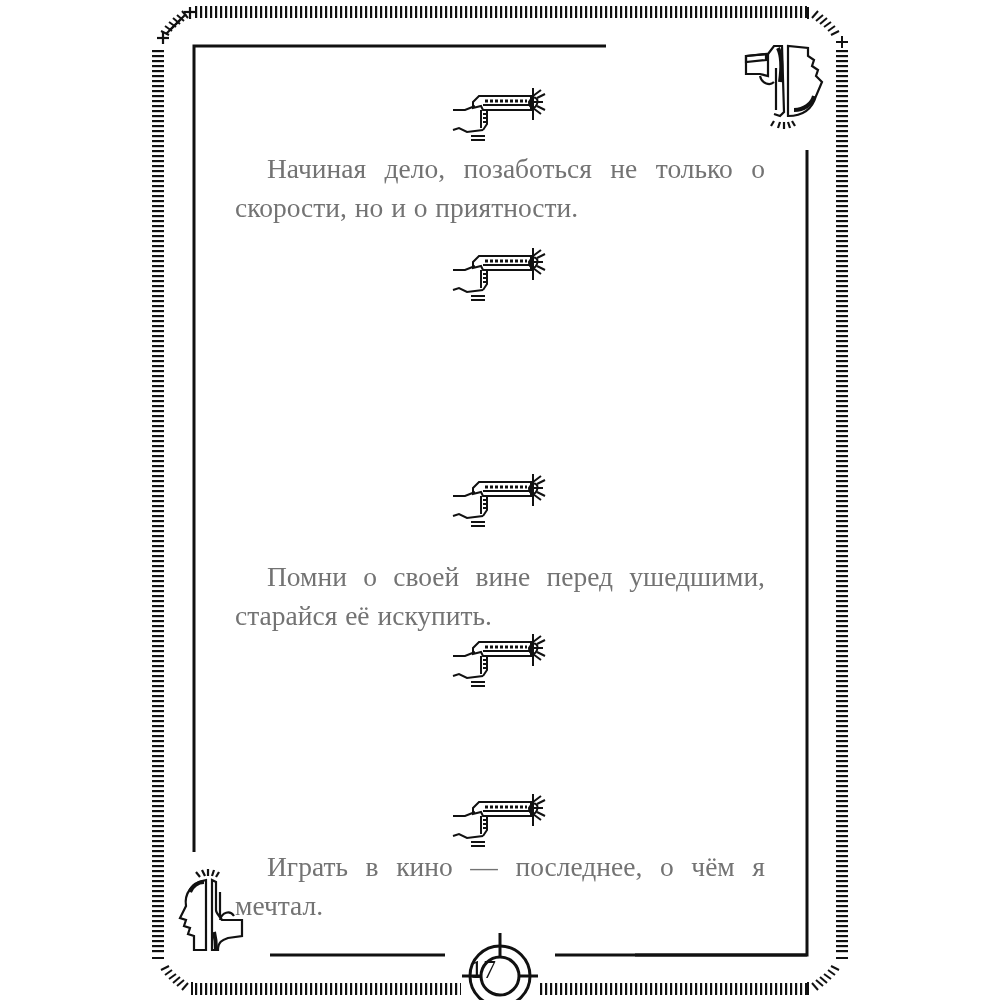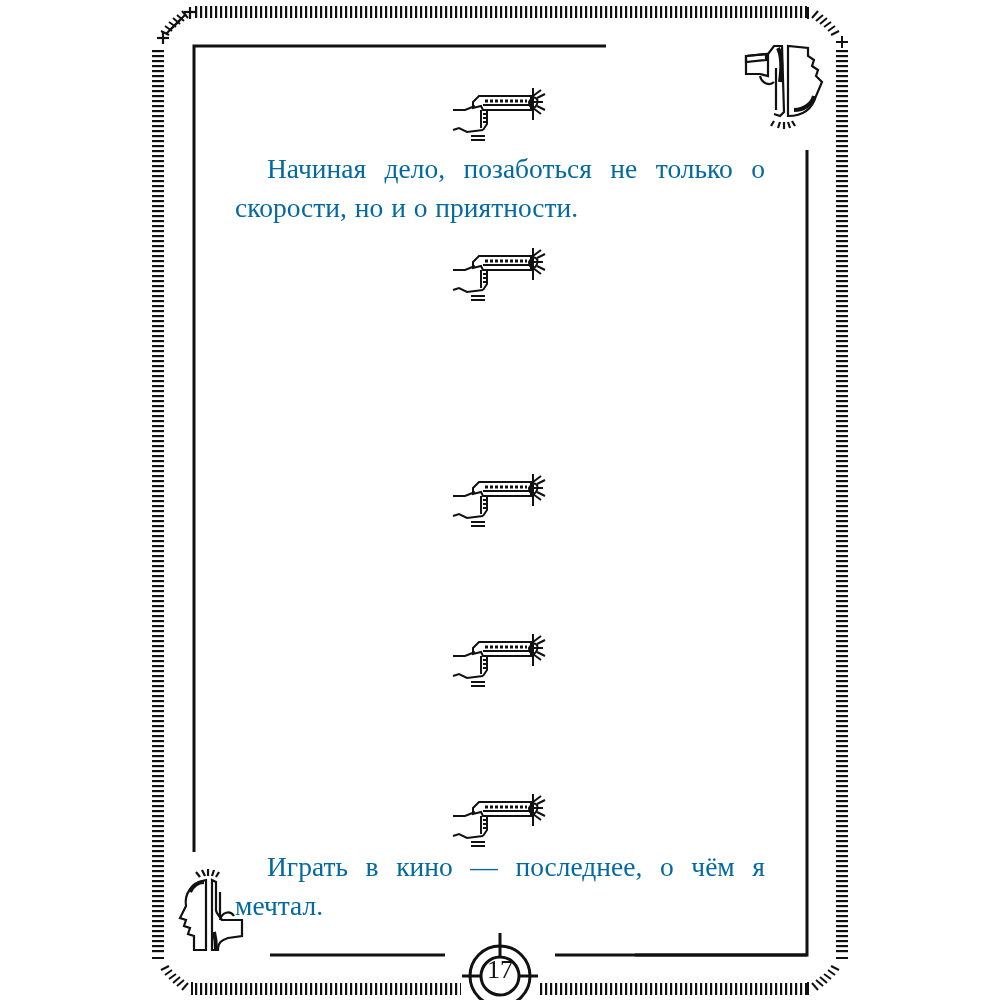--- a/index.html
+++ b/index.html
@@ -6,33 +6,33 @@
     body { width: 1000px; height: 1000px; position: relative; overflow: hidden; }
     .page { position: absolute; left: 0; top: 0; width: 1000px; height: 1000px; }
     svg.frame { position: absolute; left: 0; top: 0; }
     .p1 { position: absolute; left: 235px; top: 150px; width: 530px; }
     .p2 { position: absolute; left: 235px; top: 312px; width: 530px; }
     .p3 { position: absolute; left: 235px; top: 558px; width: 530px; }
     .p4 { position: absolute; left: 235px; top: 688px; width: 530px; }
     .p5 { position: absolute; left: 235px; top: 848px; width: 530px; }
     .aph-text {
       font-family: "Liberation Serif", "DejaVu Serif", serif;
-      font-size: 27.5px; line-height: 38.5px; color: #0369a1;
+      font-size: 27.5px; line-height: 38.5px; color: #737373;
       text-align: justify; text-indent: 32px; margin: 0;
       word-spacing: 1px;
     }
     .gun { position: absolute; width: 110px; height: 60px; }
     .g1 { left: 443px; top: 84px; }
     .g2 { left: 443px; top: 244px; }
     .g3 { left: 443px; top: 470px; }
     .g4 { left: 443px; top: 630px; }
     .g5 { left: 443px; top: 790px; }
     .page-num {
       position: absolute; left: 470px; top: 948px; width: 60px; height: 44px;
-      text-align: center;
+      text-align: left;
       font-family: "Liberation Serif", "DejaVu Serif", serif;
       font-size: 26px; line-height: 44px; color: #111;
     }
   </style>
 </head>
 <body>
 
 <div class="page">
 
   <svg class="frame" width="1000" height="1000" viewBox="0 0 1000 1000">
@@ -245,18 +245,21 @@
       <path d="M28,52 L42,52 M28,56 L42,56"></path>
       <path d="M90,4 L90,36"></path>
       <path d="M90,18 L100,18 M90,12 L98,6 M90,24 L98,30 M94,14 L102,10 M94,22 L102,26"></path>
       <path d="M86,18 C90,10 96,14 94,20 C92,26 86,24 86,18 Z"></path>
     </g>
   </svg>
 
   <div class="p1">
     <p class="aph-text">Начиная дело, позаботься не только о скорости, но и о приятности.</p>
   </div>
+  <div class="p3">
+    <p class="aph-text">Помни о своей вине перед ушедшими, старайся её искупить.</p>
+  </div>
   <div class="p5">
     <p class="aph-text">Играть в кино — последнее, о чём я мечтал.</p>
   </div>
 
   <div class="page-num">17</div>
 </div>
 
 </body></html>

